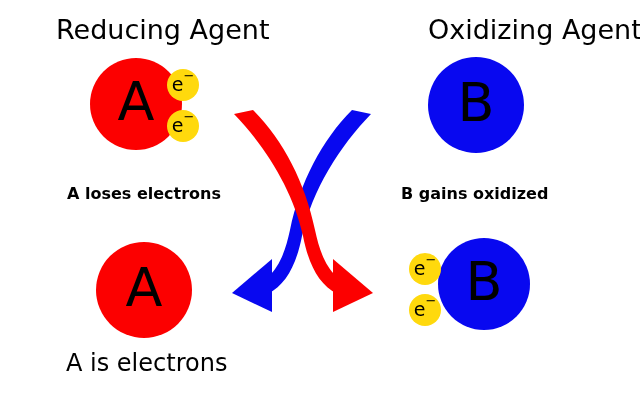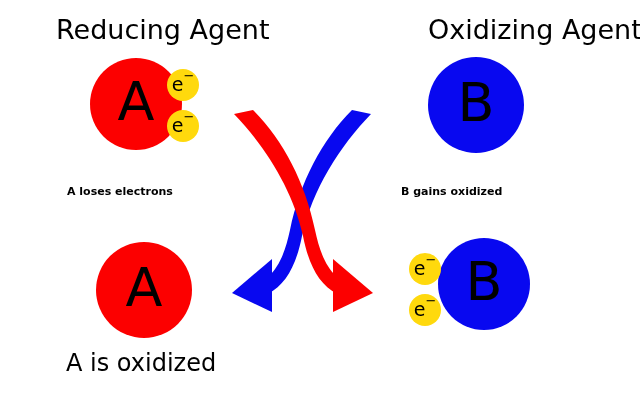--- a/index.html
+++ b/index.html
@@ -26,21 +26,21 @@
     color: #000000;
     white-space: nowrap;
     line-height: 1;
   }
   #heading-reducing { left: 56px;  top: 16px; }
   #heading-oxidizing { left: 392px; top: 16px; margin-left: 36px; }
 
   .caption-bold {
     position: absolute;
     font-family: "DejaVu Sans", sans-serif;
-    font-size: 11px;
+    font-size: 16px;
     font-weight: 700;
     color: #000000;
     white-space: nowrap;
     line-height: 1;
   }
   #caption-a-loses { left: 67px;  top: 186px; }
   #caption-b-gains { left: 401px; top: 186px; }
 
   .caption-big {
     position: absolute;
@@ -153,21 +153,21 @@
   </div>
 
   <div class="electron" id="electron-b-1">
     <span class="electron-label"><span>e</span><sup>−</sup></span>
   </div>
 
   <div class="electron" id="electron-b-2">
     <span class="electron-label"><span>e</span><sup>−</sup></span>
   </div>
 
-  <div class="caption-big" id="caption-a-oxidized">A is oxidized</div>
+  <div class="caption-big" id="caption-a-oxidized">A is electrons</div>
 
 
   <svg id="arrows" viewBox="0 0 640 400">
 
     <g>
       <path fill="#0808f0" stroke="none" d="M 371,114
                C 340,146 312,190 302,236
                C 296,266 286,284 268,294
                L 268,277
                C 281,265 286,248 290,230

